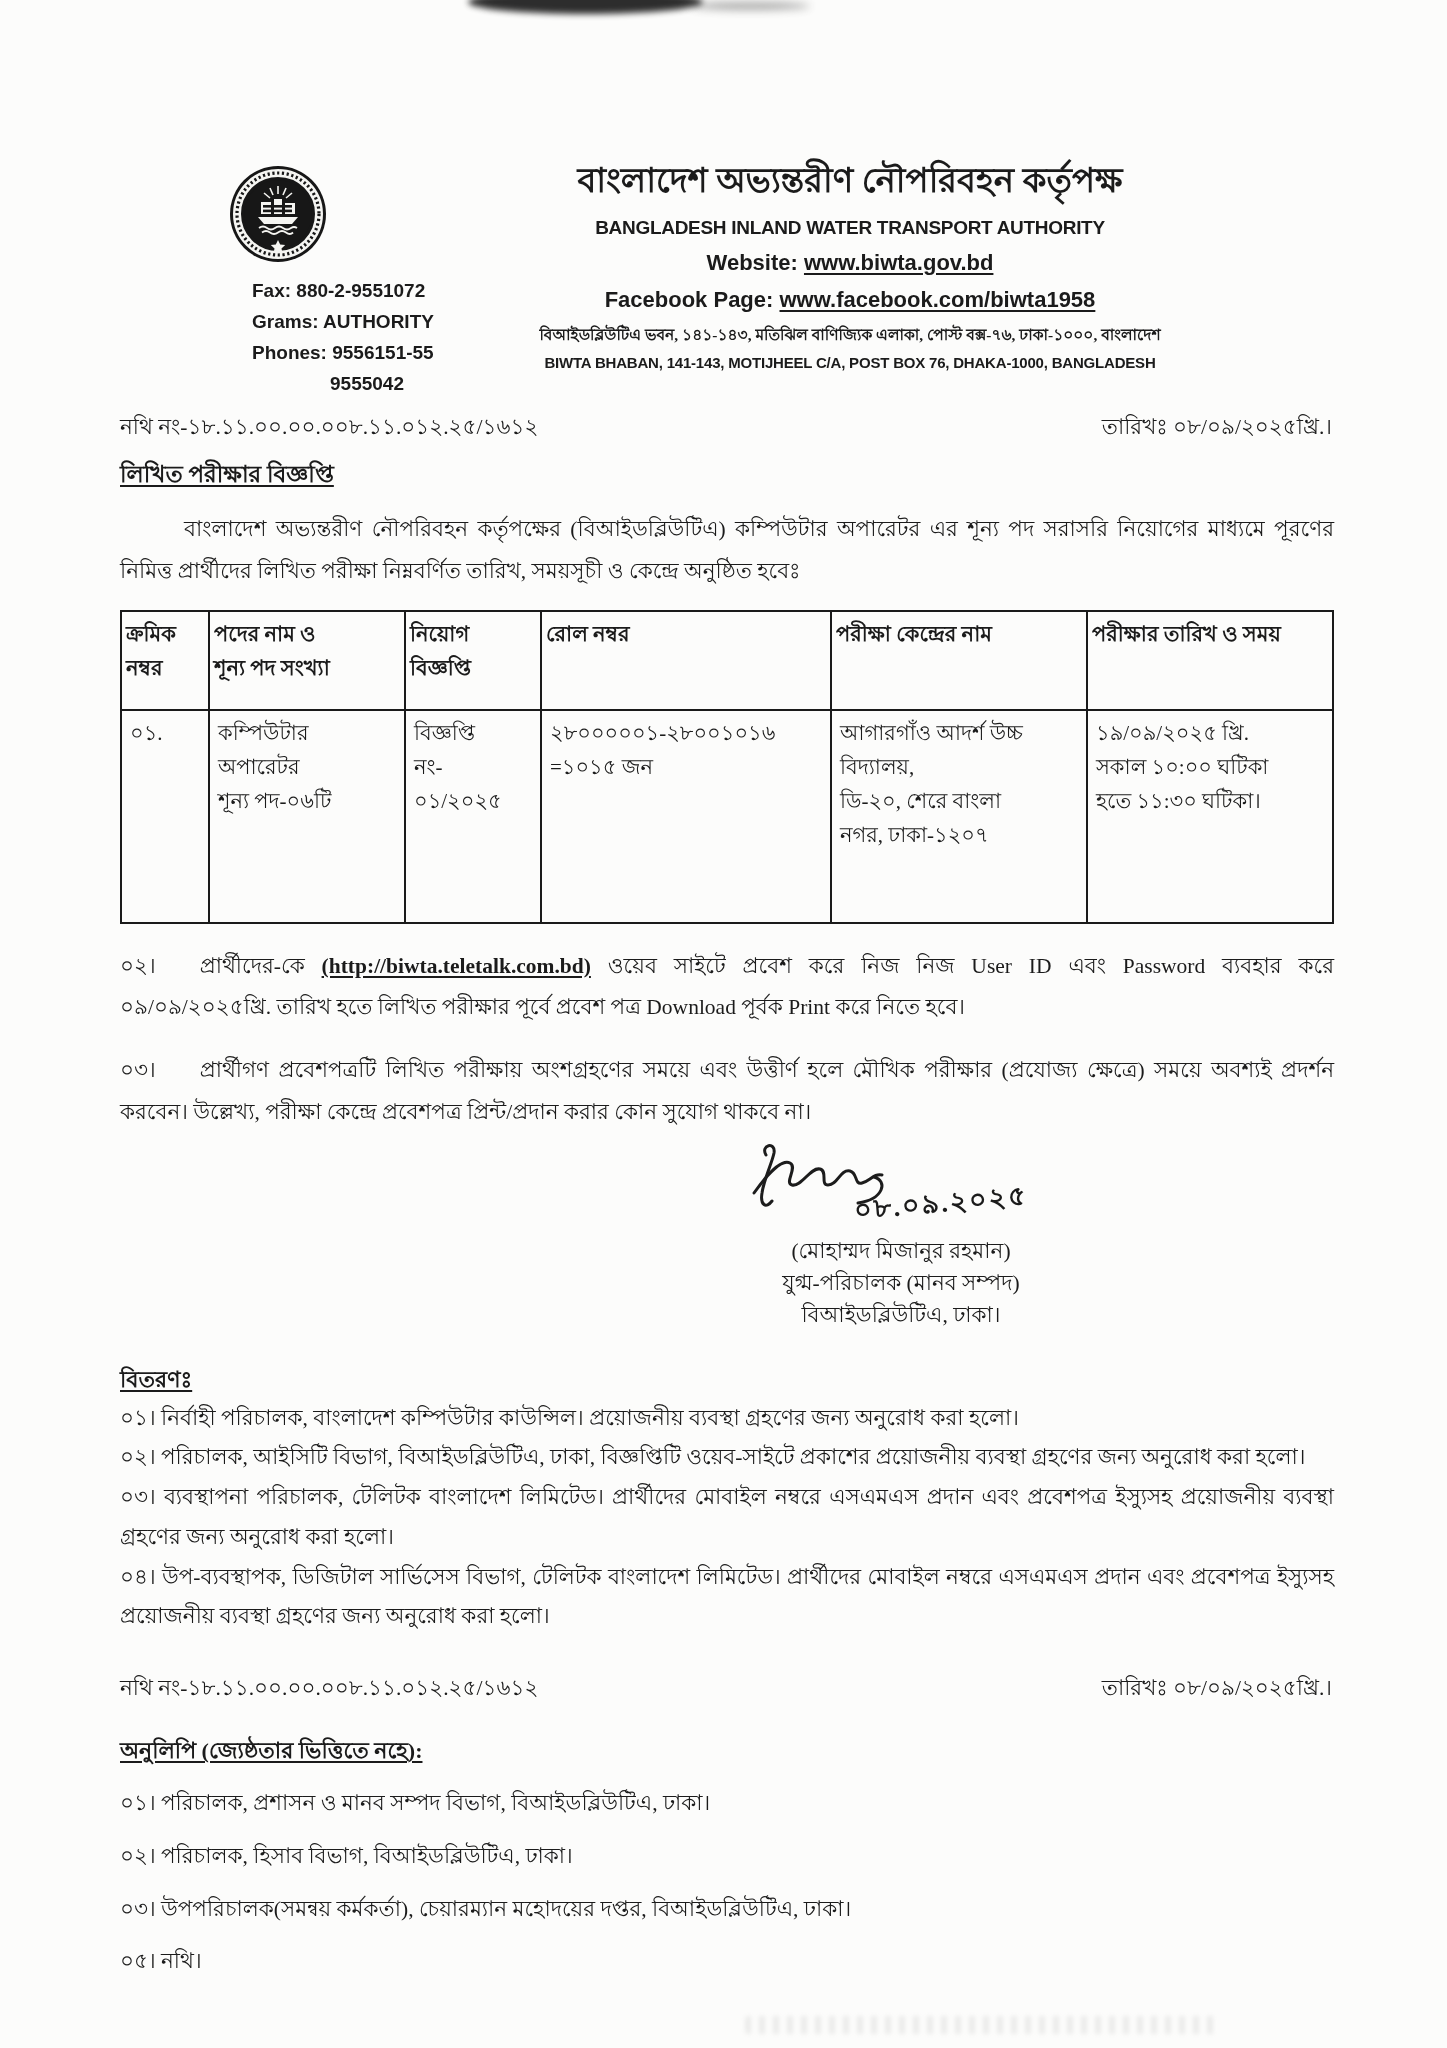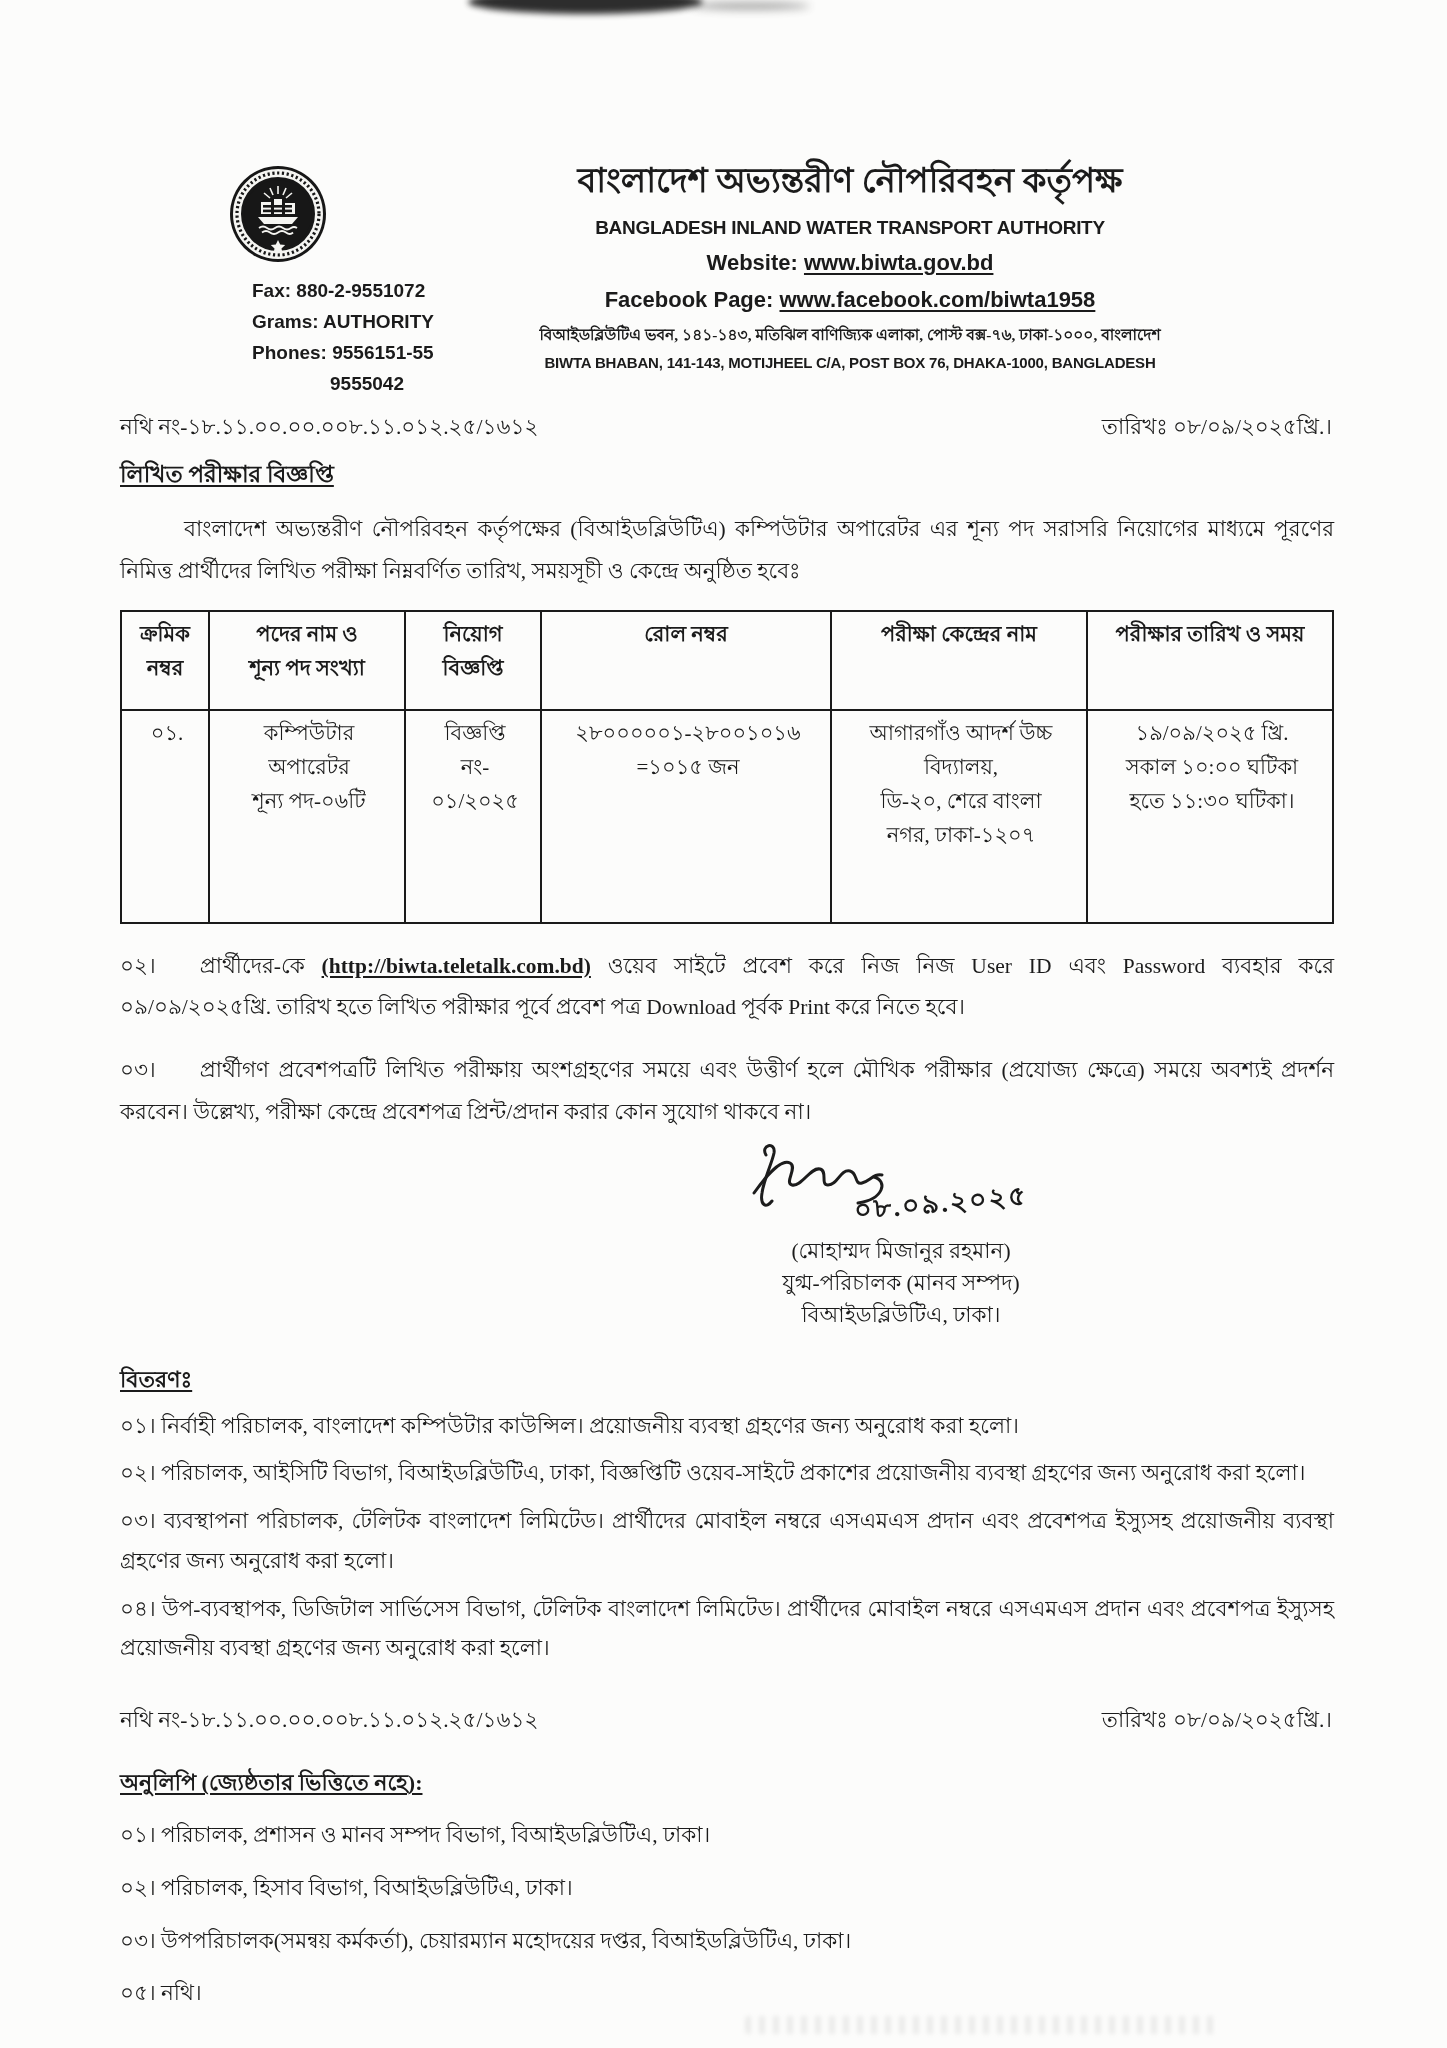--- a/index.html
+++ b/index.html
@@ -48,39 +48,39 @@
   .ref-row{display:flex;justify-content:space-between;font-size:21.5px;}
   .ref-row .date{padding-right:2px;}
   .title{
     text-align:left;font-weight:bold;font-size:23px;margin-top:10px;
   }
   .intro{margin:14px 0 0 0;text-align:justify;text-indent:64px;line-height:1.95;}
   table.exam{
     width:100%;border-collapse:collapse;margin-top:17px;table-layout:fixed;
   }
   table.exam th,table.exam td{
-    border:2.5px solid #1a1a1a;text-align:center;vertical-align:top;
+    border:2.5px solid #1a1a1a;text-align:left;vertical-align:top;
     white-space:pre-line;line-height:1.62;padding:5px 4px 8px 4px;font-size:21px;
   }
   table.exam th{font-weight:bold;height:84px;}
   table.exam td{height:198px;padding-left:8px;}
   .num-para{margin:22px 0 0 0;text-align:justify;line-height:1.92;}
   .pnum{margin-right:44px;}
   .link-bold{font-weight:bold;color:inherit;}
   
   .sig{width:350px;margin:6px 258px 0 auto;text-align:center;line-height:1.5;}
   .sig-hand{position:relative;height:96px;text-align:left;}
   .sig-hand svg{position:absolute;left:18px;top:2px;}
   .sig-date{
     position:absolute;left:128px;top:44px;font-size:27px;font-weight:bold;
     transform:rotate(-5deg);letter-spacing:2px;white-space:nowrap;
   }
   .sig-line{font-size:21.5px;}
   .sec-head{font-weight:bold;font-size:22px;margin-top:30px;}
-  .list-item{margin-top:8px;text-align:justify;line-height:1.85;}
+  .list-item{margin-top:0;text-align:justify;line-height:1.85;}
   .ref2{margin-top:34px;}
   .copy-head{margin-top:26px;}
   .copy-item{margin-top:14px;line-height:1.8;}
 </style>
 </head>
 <body>
 
 <div class="page">
 
   <div class="smudge-top"></div>

